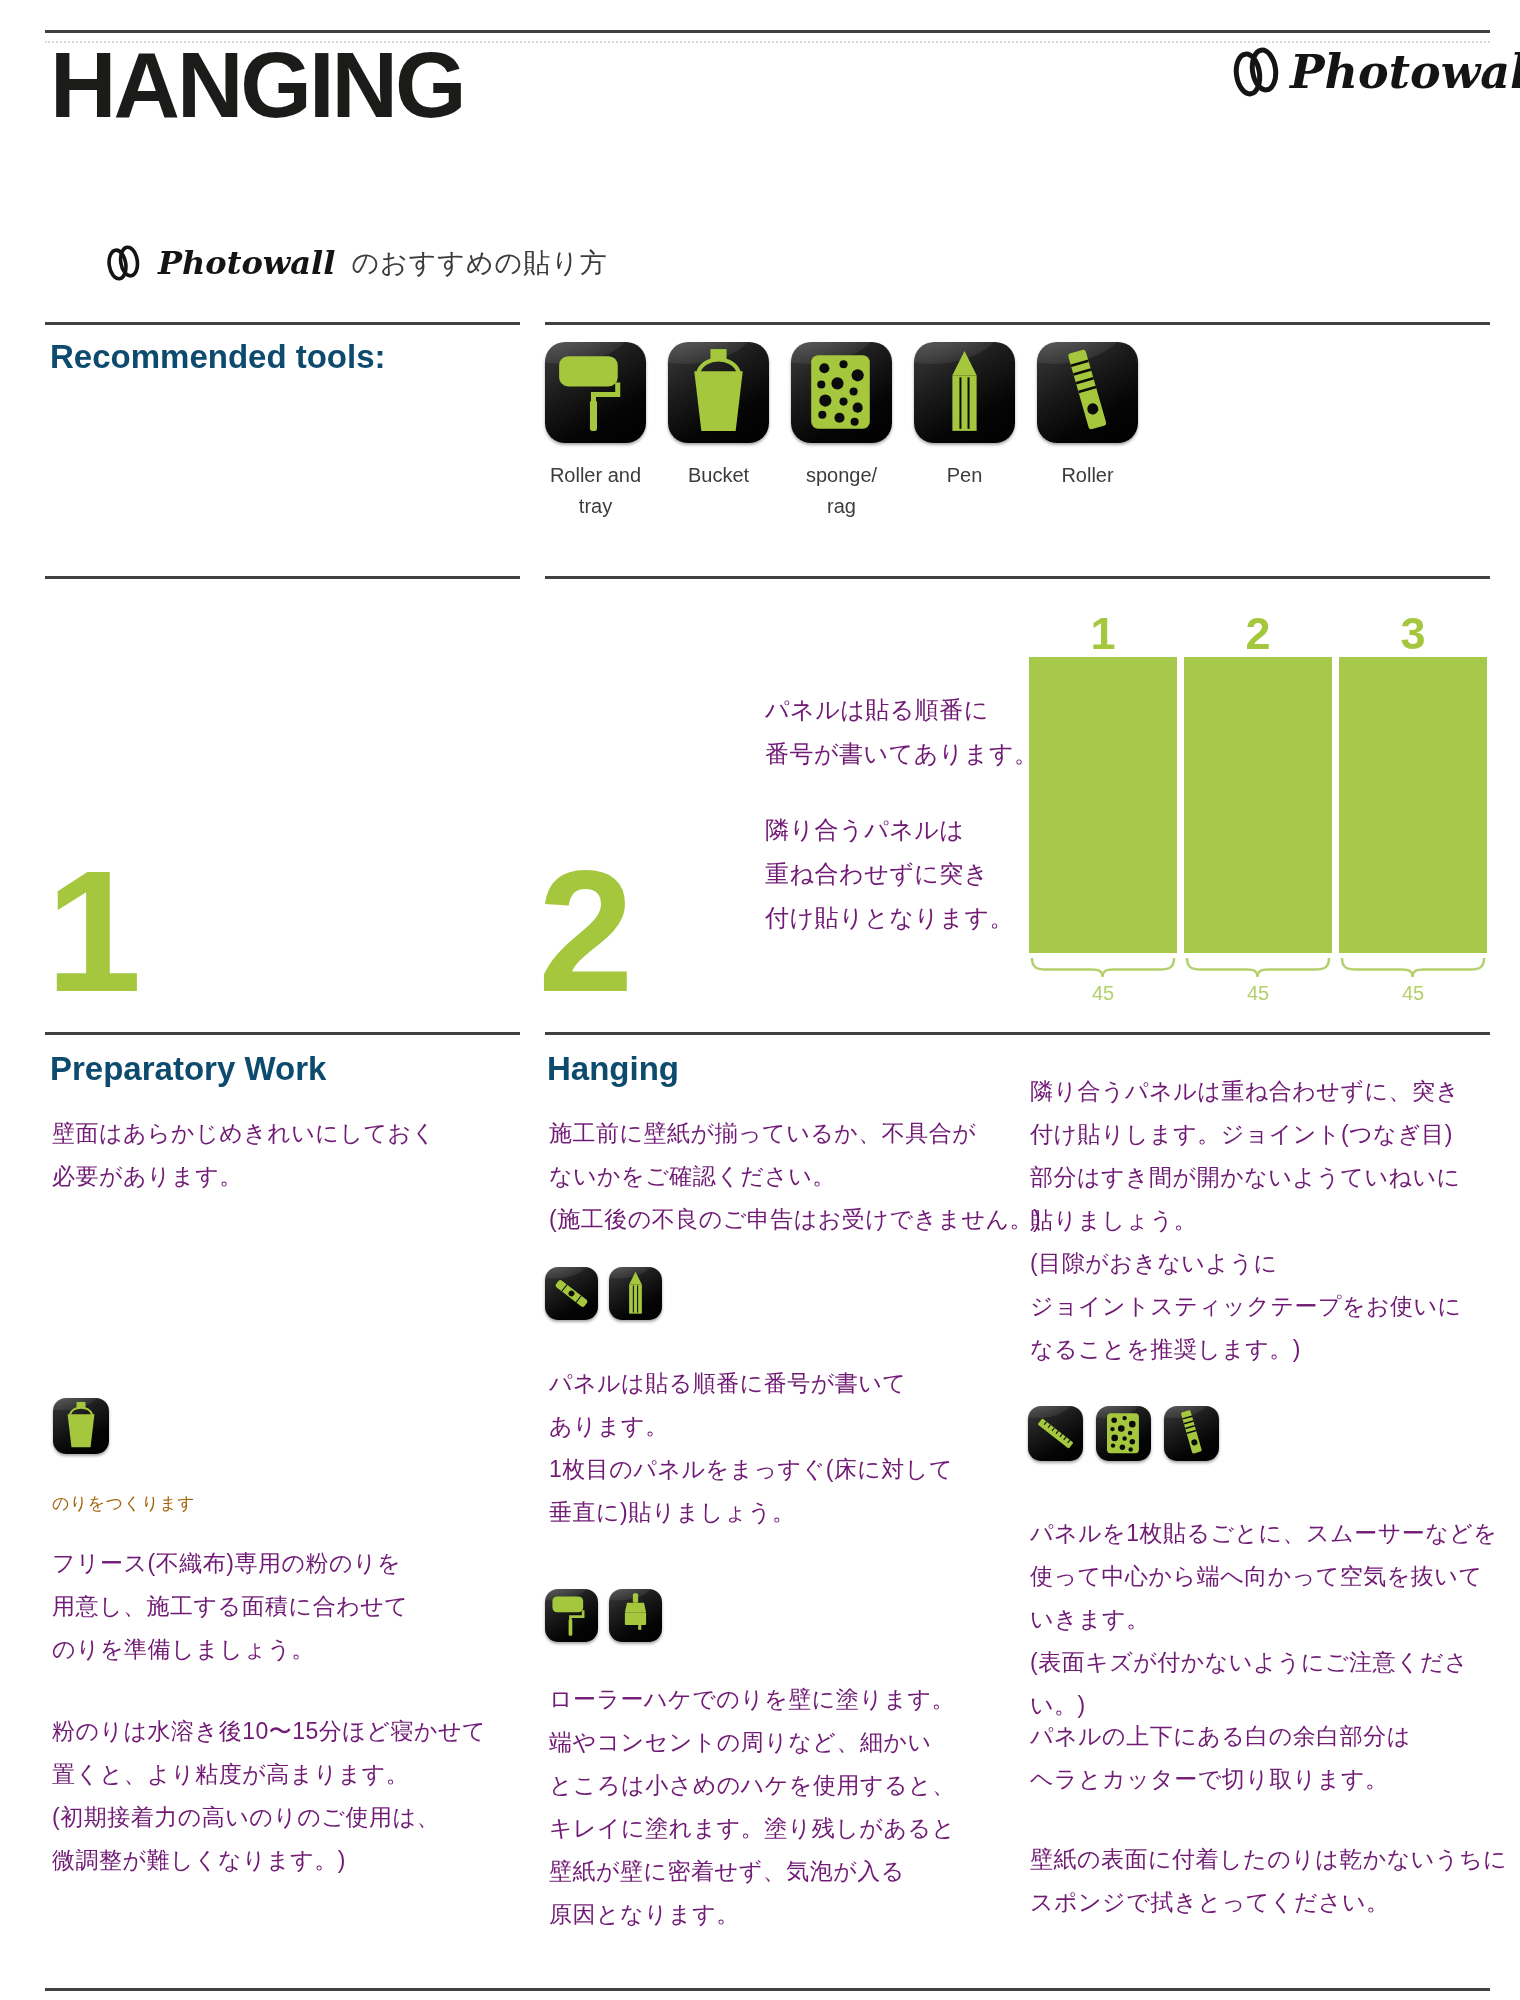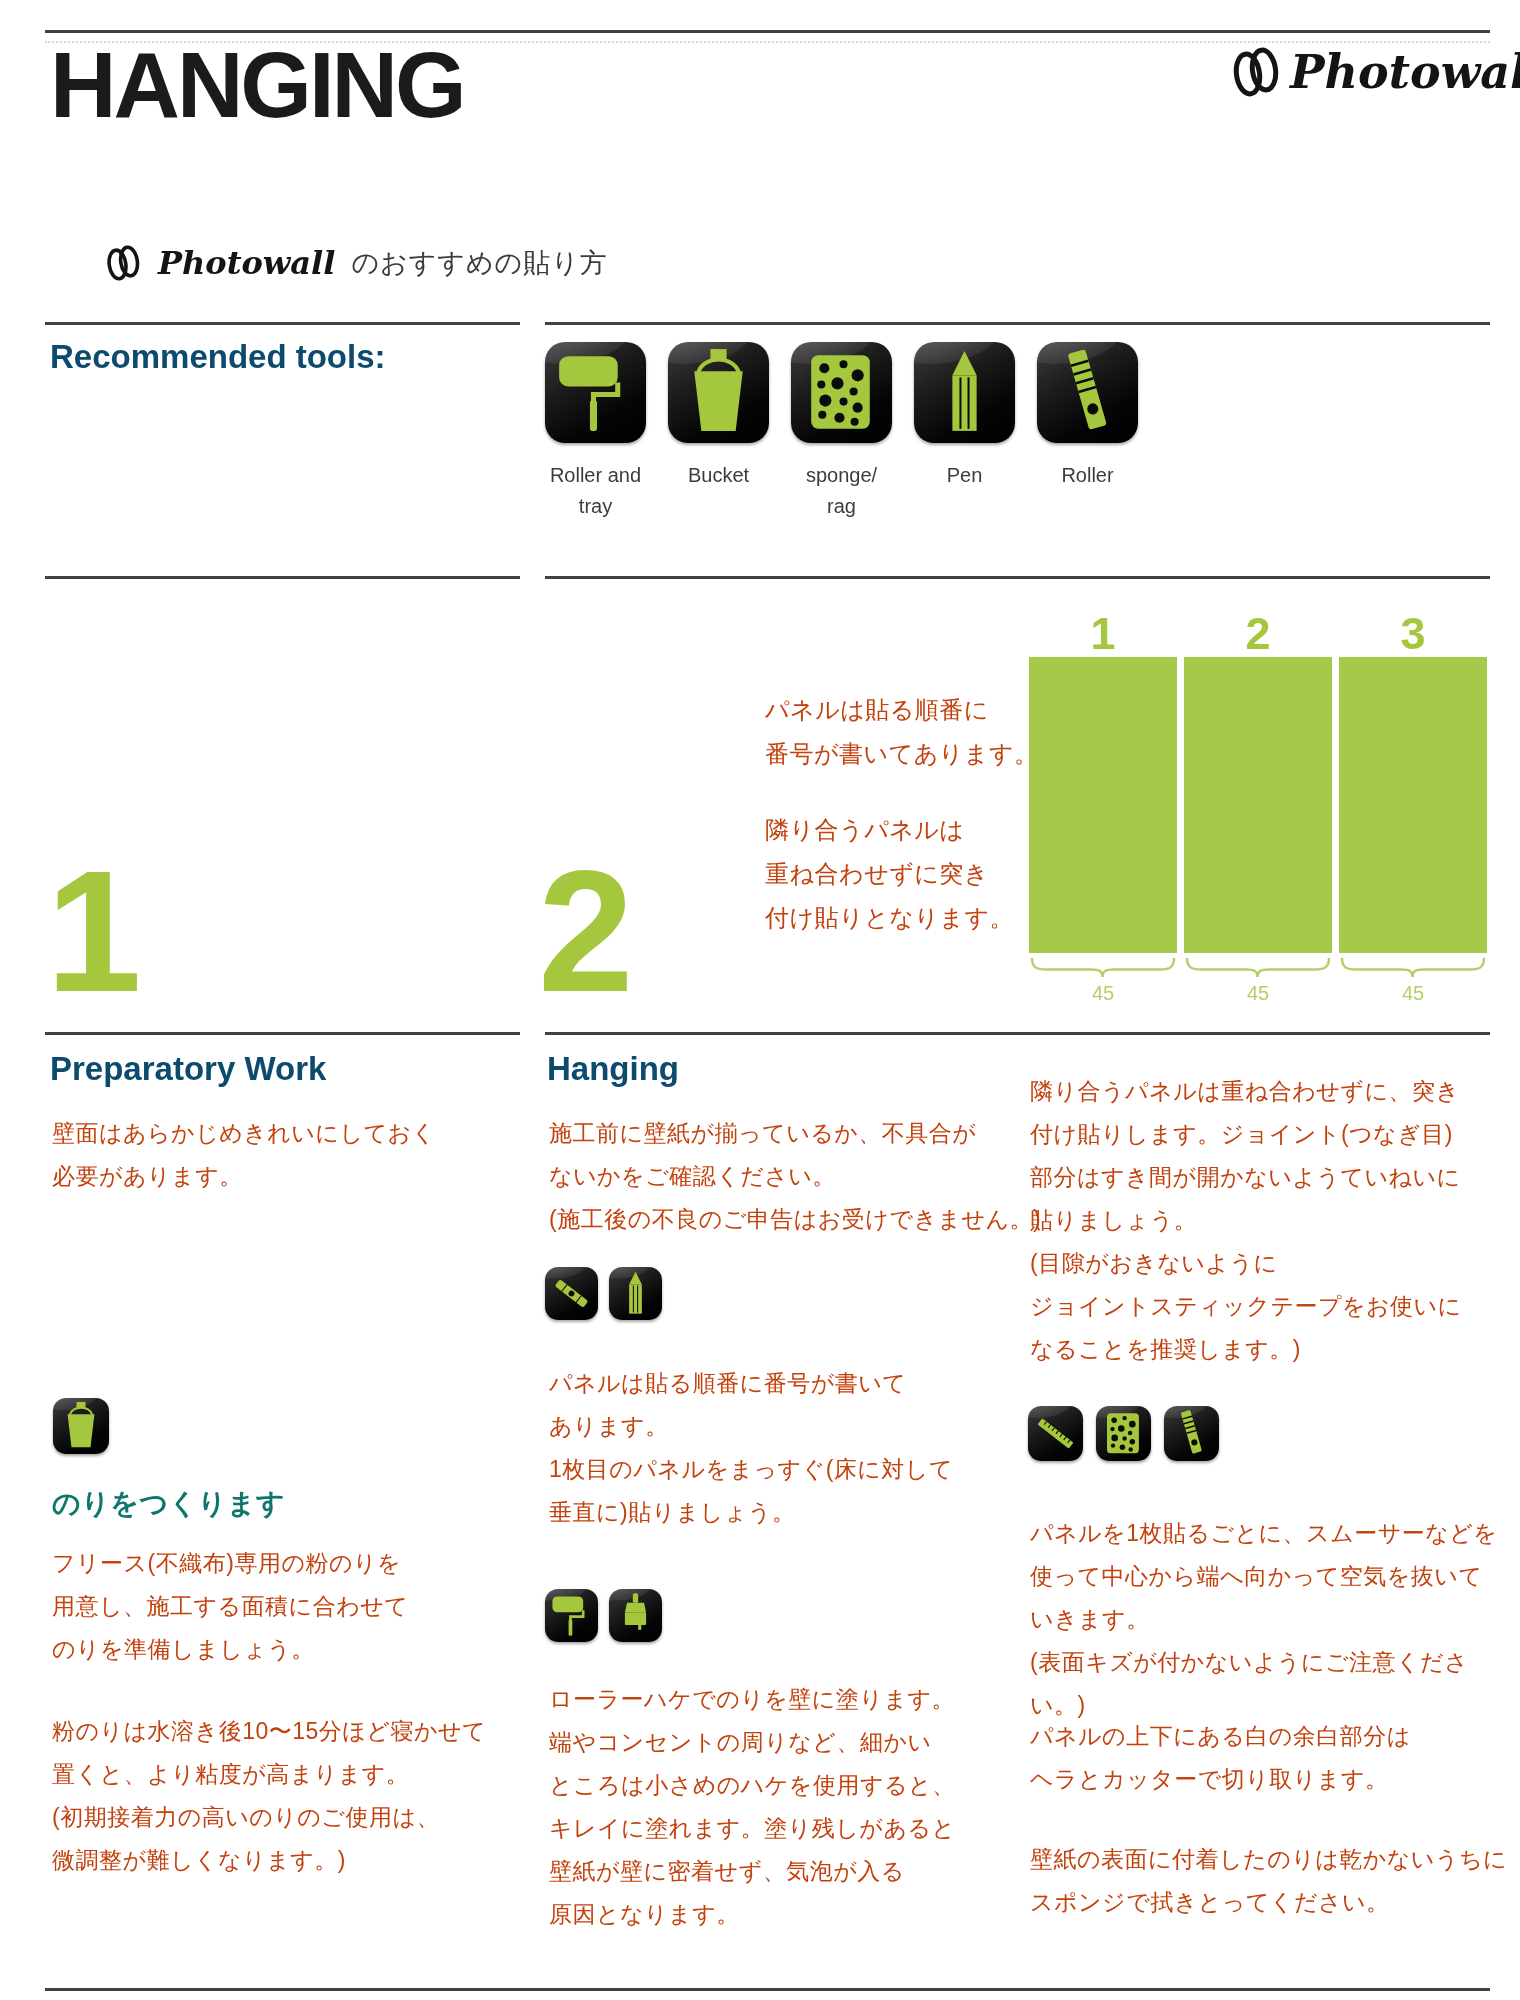--- a/index.html
+++ b/index.html
@@ -26,23 +26,23 @@
         border-radius:20px;box-shadow:0 2px 3px rgba(0,0,0,0.35);}
   .tile svg{position:absolute;inset:0;width:100%;height:100%;}
   .tile-big{width:101px;height:101px;top:342px;}
   .tile-small{border-radius:13px;}
   .tool-label{position:absolute;top:460px;width:123px;text-align:center;font-size:20px;
               line-height:31px;color:#3c3c3c;white-space:pre-line;}
   
   .step-num{position:absolute;font-weight:bold;color:#a4c73d;font-size:172px;line-height:1;}
   
   .jp{position:absolute;font-size:23px;line-height:43px;letter-spacing:0.5px;
-      color:#c2410c;white-space:pre-line;}
+      color:#701a75;white-space:pre-line;}
   .jp-note{font-size:24px;line-height:44px;}
-  .jp-bold{font-weight:bold;color:#0f766e;font-size:28px;}
+  .jp-bold{font-weight:normal;color:#a16207;font-size:17px;}
   
   .panel{position:absolute;top:657px;width:148px;height:296px;background:#a7c94b;}
   .panel-num{position:absolute;top:608px;width:148px;text-align:center;
              font-weight:bold;font-size:45px;color:#a4c73d;}
   .brace{position:absolute;top:958px;width:148px;height:20px;}
   .width-label{position:absolute;top:982px;width:148px;text-align:center;
                font-size:20px;color:#b3d06a;}
 </style>
 </head>
 <body>

